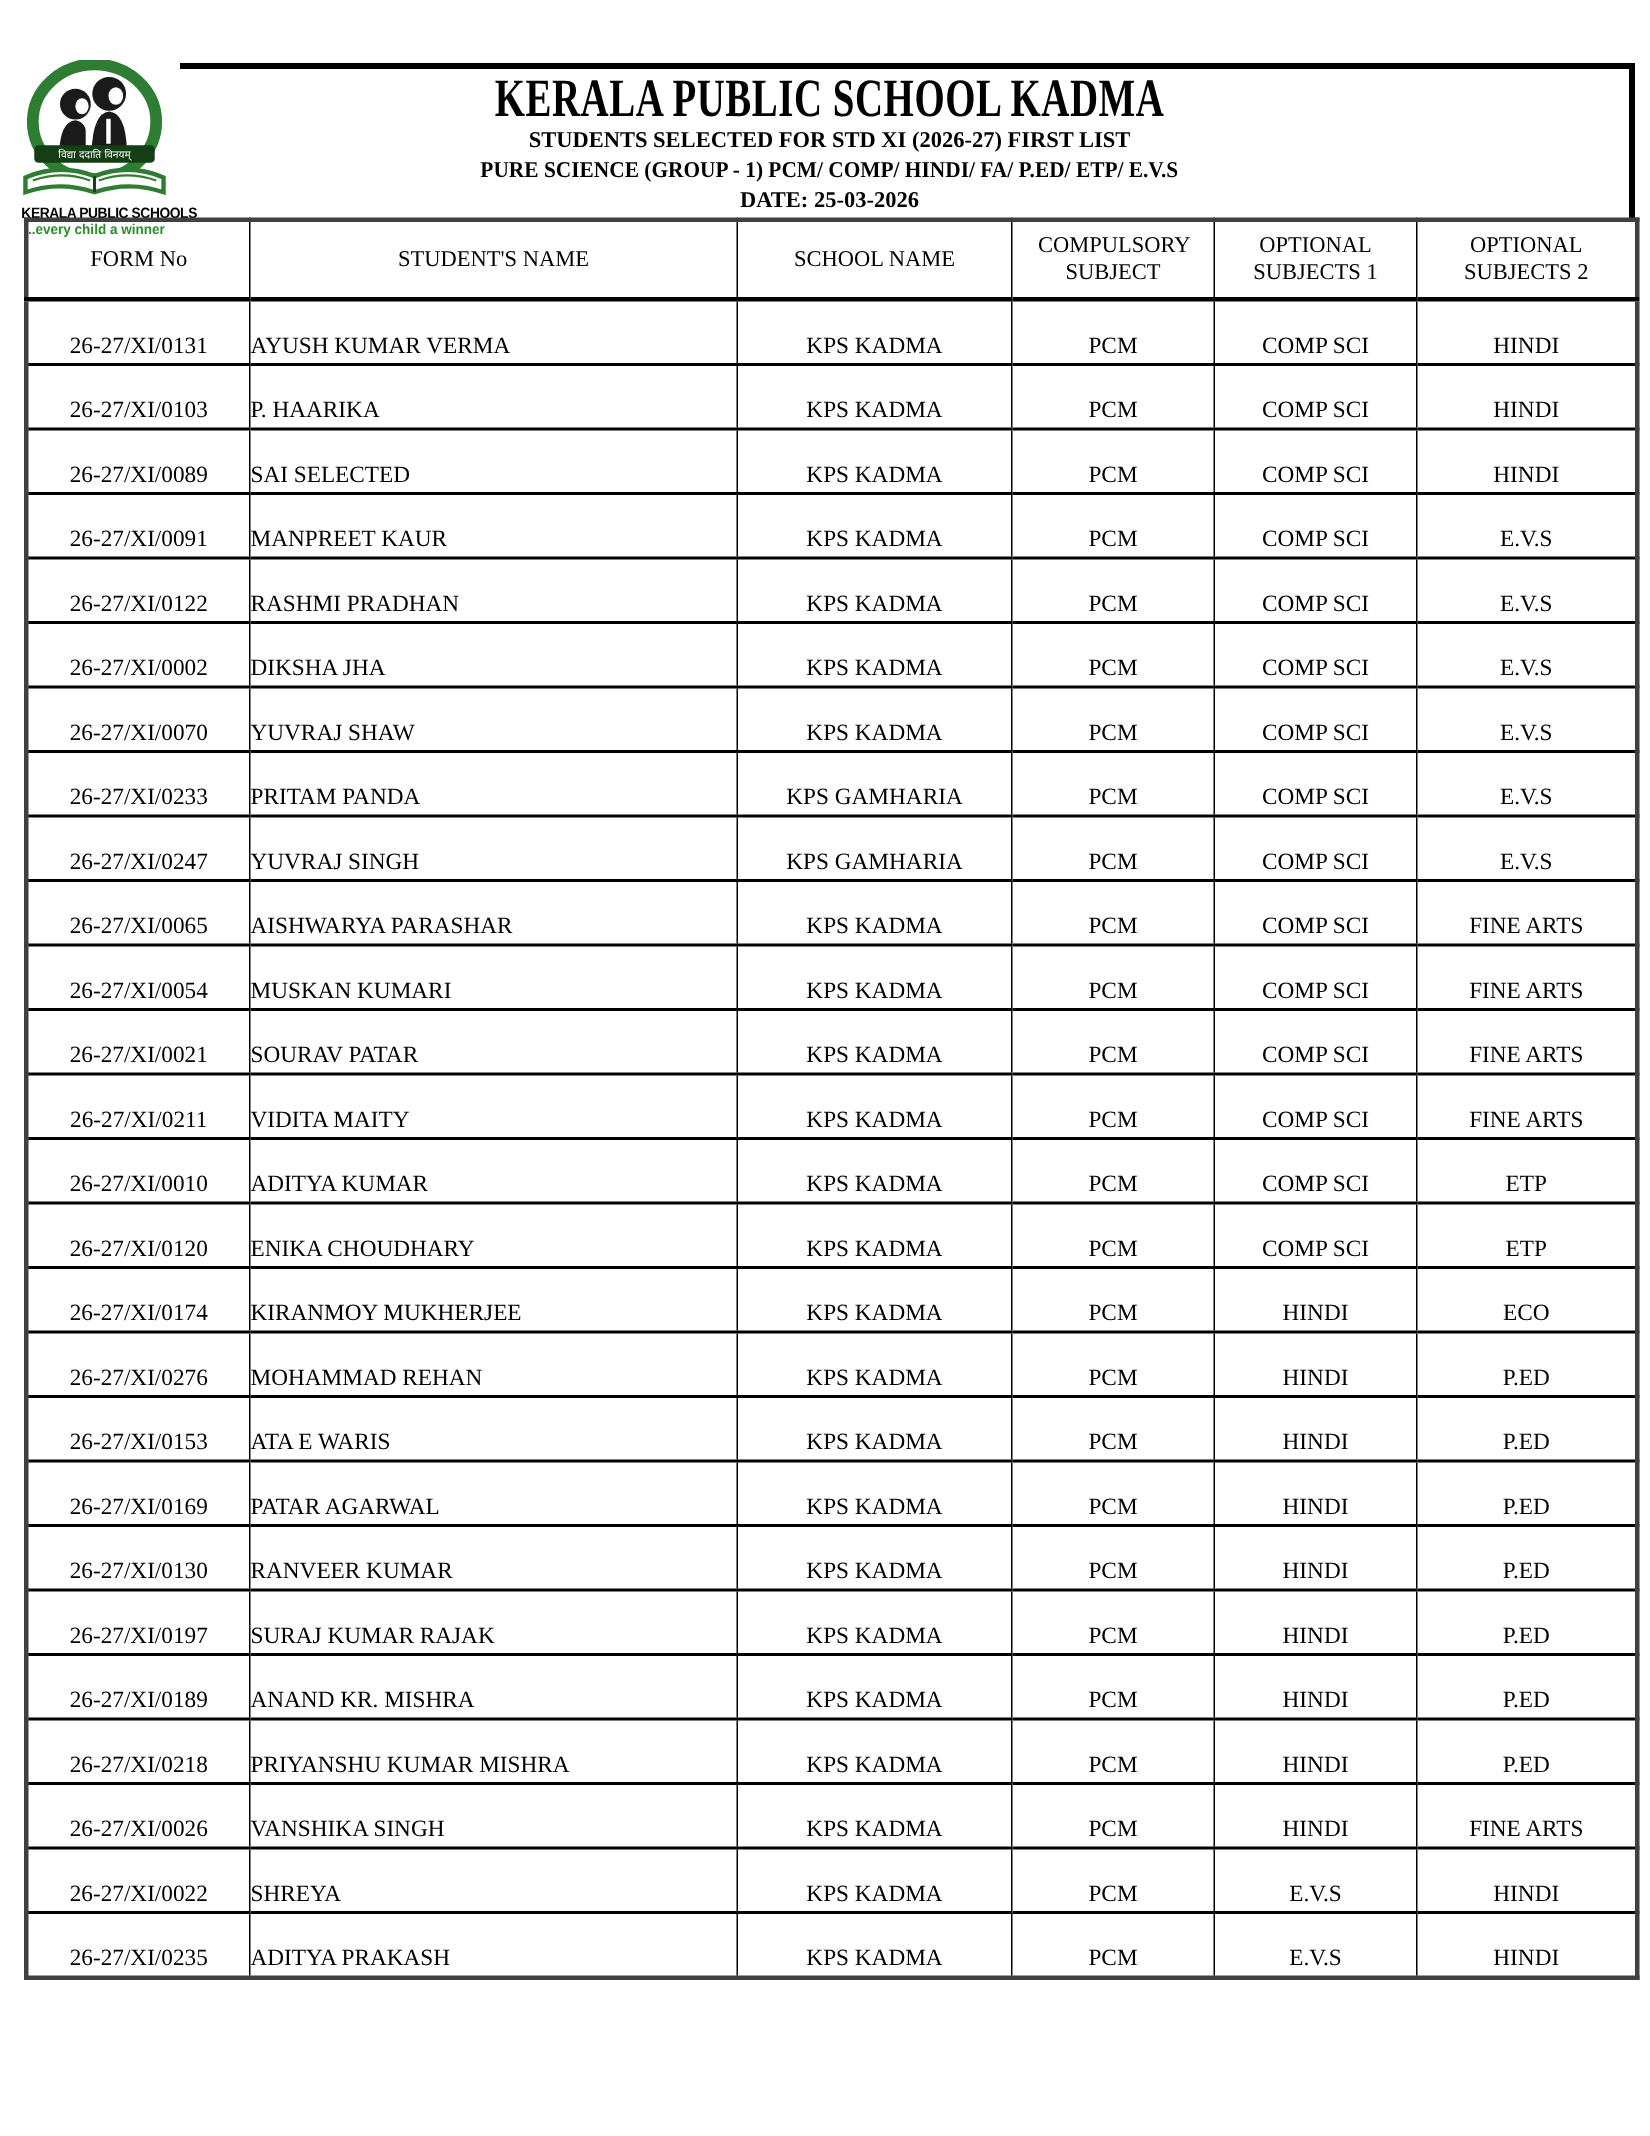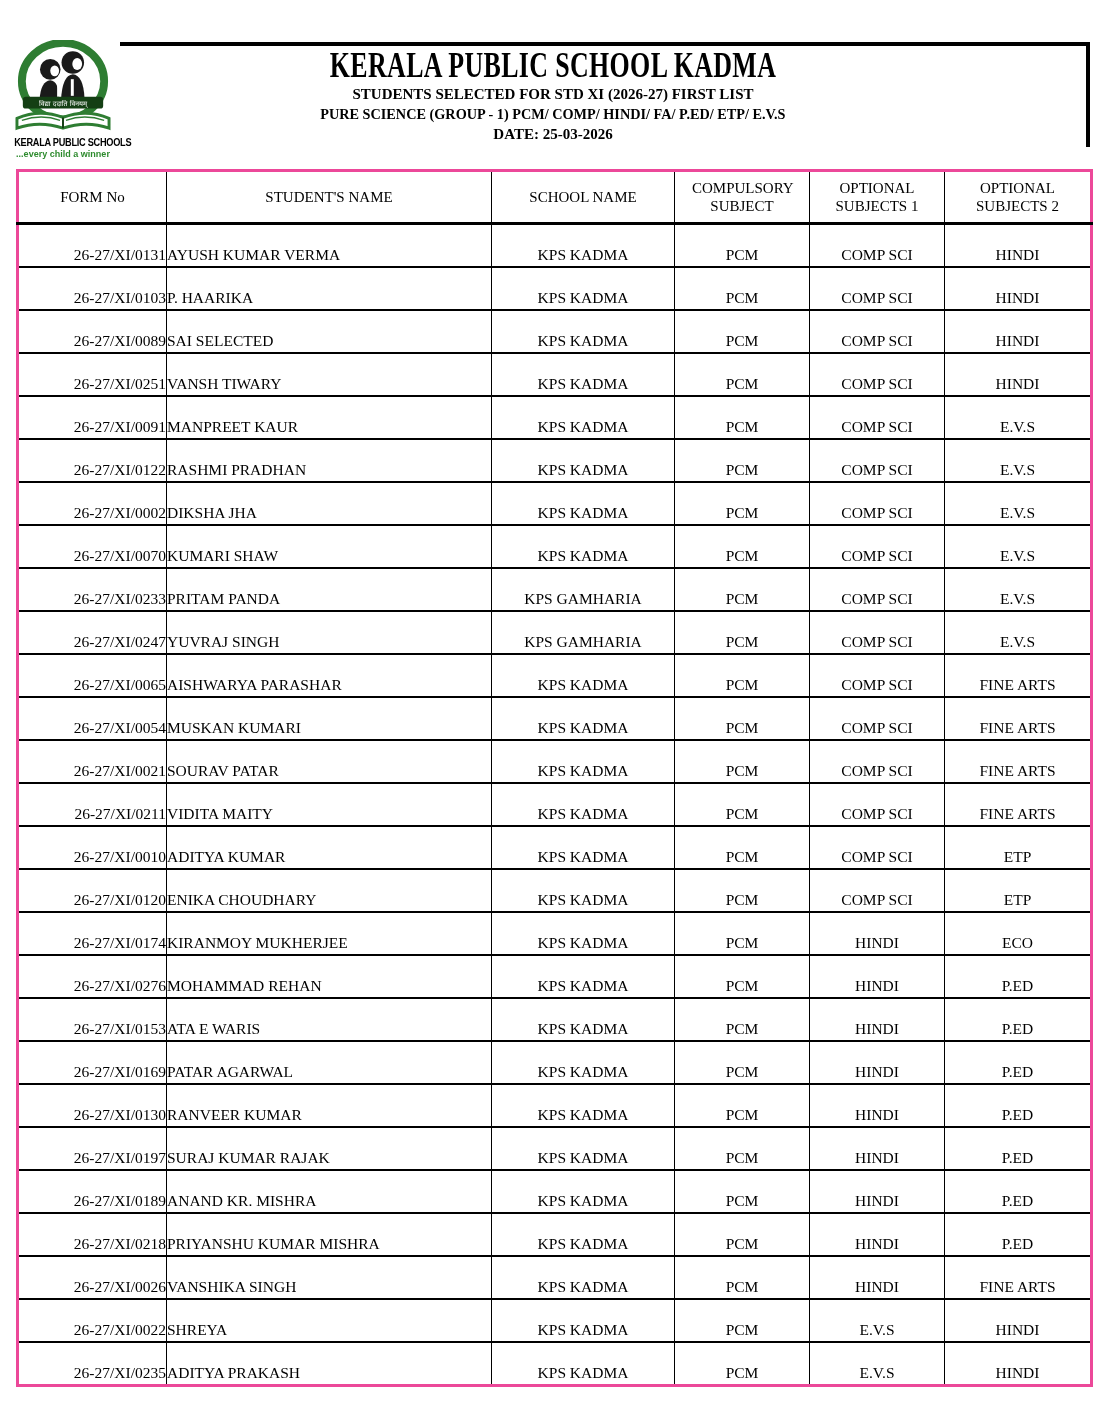--- a/index.html
+++ b/index.html
@@ -37,23 +37,22 @@
   .header-block{position:absolute;left:16px;top:46px;width:1074px;text-align:center;}
   .doc-title{font-size:36px;font-weight:bold;line-height:38px;white-space:nowrap;}
   .doc-title-inner{display:inline-block;transform:scaleX(0.72);transform-origin:50% 50%;letter-spacing:0.5px;}
   .doc-sub{font-size:15px;font-weight:bold;line-height:20px;white-space:nowrap;}
   .doc-sub-inner{display:inline-block;transform:scaleX(0.95);transform-origin:50% 50%;}
 
   
   table.students{
     position:absolute;left:16px;top:145px;
     width:1074px;border-collapse:collapse;table-layout:fixed;
-    border:3px solid #ec4899;
+    border:3px solid #404040;
     font-size:15.5px;
-    margin-top:24px;
   }
   col.w0{width:149px;} col.w1{width:325px;} col.w2{width:183px;}
   col.w3{width:135px;} col.w4{width:135px;} col.w5{width:147px;}
 
   table.students th{
     height:46px;border:1px solid #000;border-bottom:3px solid #000;
     font-weight:normal;font-size:15px;line-height:18px;
     text-align:center;vertical-align:middle;padding:2px 0;
   }
   table.students th .thwrap{display:inline-block;}
@@ -61,21 +60,21 @@
   th.c4 .thwrap{max-width:92px;}
   th.c5 .thwrap{max-width:146px;}
 
   table.students td{
     height:39px; 
     border-left:1px solid #000;border-right:1px solid #000;
     border-top:2px solid #000;border-bottom:2px solid #000;
     vertical-align:bottom;padding:0 0 2px 0;
     overflow:hidden;white-space:nowrap;
   }
-  td.c0{text-align:right;padding-left:2px;}
+  td.c0{text-align:center;padding-left:2px;}
   td.c1{text-align:left;padding-left:3px;font-family:Liberation Serif, serif;}
   td.c2,td.c3,td.c4,td.c5{text-align:center;}
 </style>
 </head>
 <body>
 
 <div class="page">
 
   <div class="logo">
     <svg width="98" height="96" viewBox="0 0 100 98">
@@ -161,28 +160,20 @@
         </tr>
         <tr>
           <td class="c0">26-27/XI/0089</td>
           <td class="c1">SAI SELECTED</td>
           <td class="c2">KPS KADMA</td>
           <td class="c3">PCM</td>
           <td class="c4">COMP SCI</td>
           <td class="c5">HINDI</td>
         </tr>
         <tr>
-          <td class="c0">26-27/XI/0251</td>
-          <td class="c1">VANSH TIWARY</td>
-          <td class="c2">KPS KADMA</td>
-          <td class="c3">PCM</td>
-          <td class="c4">COMP SCI</td>
-          <td class="c5">HINDI</td>
-        </tr>
-        <tr>
           <td class="c0">26-27/XI/0091</td>
           <td class="c1">MANPREET KAUR</td>
           <td class="c2">KPS KADMA</td>
           <td class="c3">PCM</td>
           <td class="c4">COMP SCI</td>
           <td class="c5">E.V.S</td>
         </tr>
         <tr>
           <td class="c0">26-27/XI/0122</td>
           <td class="c1">RASHMI PRADHAN</td>
@@ -194,21 +185,21 @@
         <tr>
           <td class="c0">26-27/XI/0002</td>
           <td class="c1">DIKSHA JHA</td>
           <td class="c2">KPS KADMA</td>
           <td class="c3">PCM</td>
           <td class="c4">COMP SCI</td>
           <td class="c5">E.V.S</td>
         </tr>
         <tr>
           <td class="c0">26-27/XI/0070</td>
-          <td class="c1">KUMARI SHAW</td>
+          <td class="c1">YUVRAJ SHAW</td>
           <td class="c2">KPS KADMA</td>
           <td class="c3">PCM</td>
           <td class="c4">COMP SCI</td>
           <td class="c5">E.V.S</td>
         </tr>
         <tr>
           <td class="c0">26-27/XI/0233</td>
           <td class="c1">PRITAM PANDA</td>
           <td class="c2">KPS GAMHARIA</td>
           <td class="c3">PCM</td>

